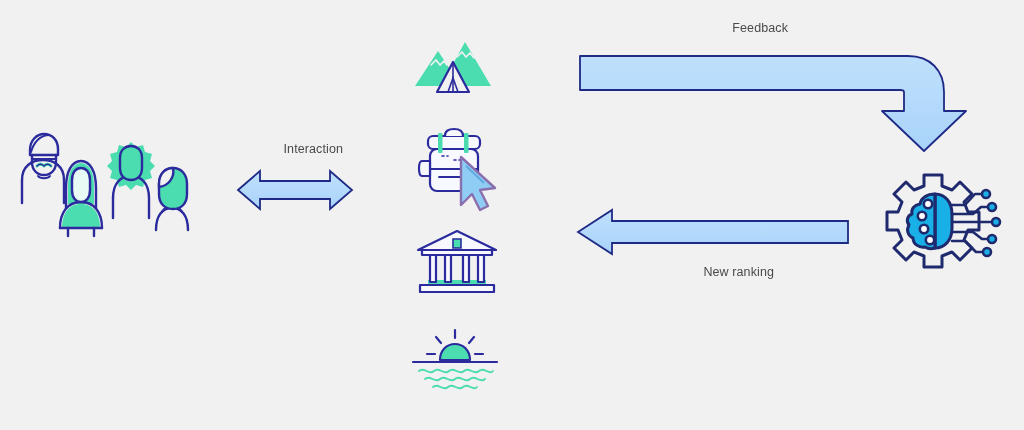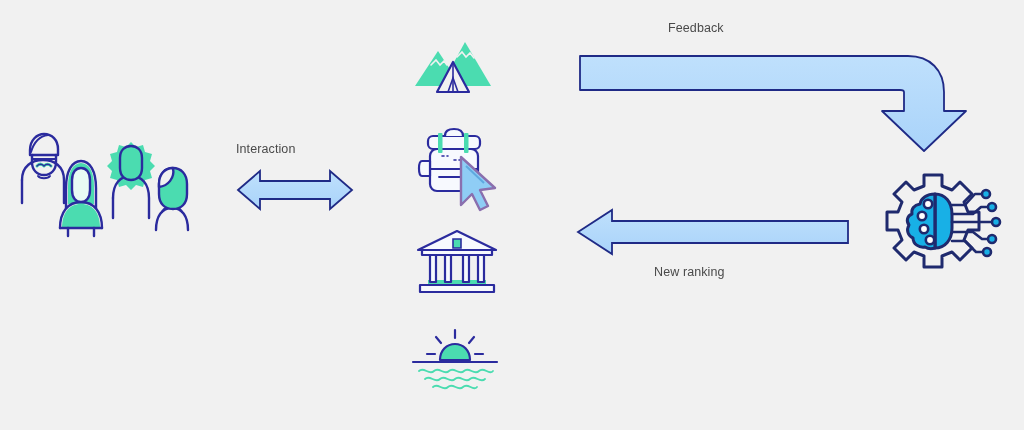--- a/index.html
+++ b/index.html
@@ -22,38 +22,38 @@
   }
   .node {
     position: absolute;
   }
   .label {
     position: absolute;
     font-size: 12.5px;
     color: #4a4a4a;
     letter-spacing: 0.1px;
     white-space: nowrap;
-    text-align: left;
+    text-align: right;
     font-family: "Liberation Sans", sans-serif;
   }
   
   #people-group { left: 10px; top: 128px; width: 180px; height: 110px; }
   
   #icon-mountains { left: 405px; top: 34px;  width: 100px; height: 62px; }
   #icon-backpack  { left: 410px; top: 126px; width: 100px; height: 90px; }
   #icon-bank      { left: 410px; top: 228px; width: 95px;  height: 68px; }
   #icon-beach     { left: 405px; top: 326px; width: 100px; height: 68px; }
   
   #icon-ai { left: 872px; top: 172px; width: 128px; height: 116px; }
   
   #arrow-interaction { left: 232px; top: 164px; width: 126px; height: 52px; }
   #arrow-feedback    { left: 578px; top: 44px;  width: 392px; height: 110px; }
   #arrow-newranking  { left: 574px; top: 206px; width: 278px; height: 52px; }
   
-  #label-interaction { left: 236px; top: 142px; width: 120px; }
+  #label-interaction { left: 223px; top: 142px; width: 120px; }
   #label-feedback    { left: 668px; top: 21px;  width: 120px; }
   #label-newranking  { left: 654px; top: 265px; width: 120px; }
   svg { display: block; overflow: visible; }
 </style>
 </head>
 <body style="background: rgb(241, 241, 241);">
 
 <div id="canvas" style="background: rgb(241, 241, 241);">
 
   <div class="node" id="people-group">

